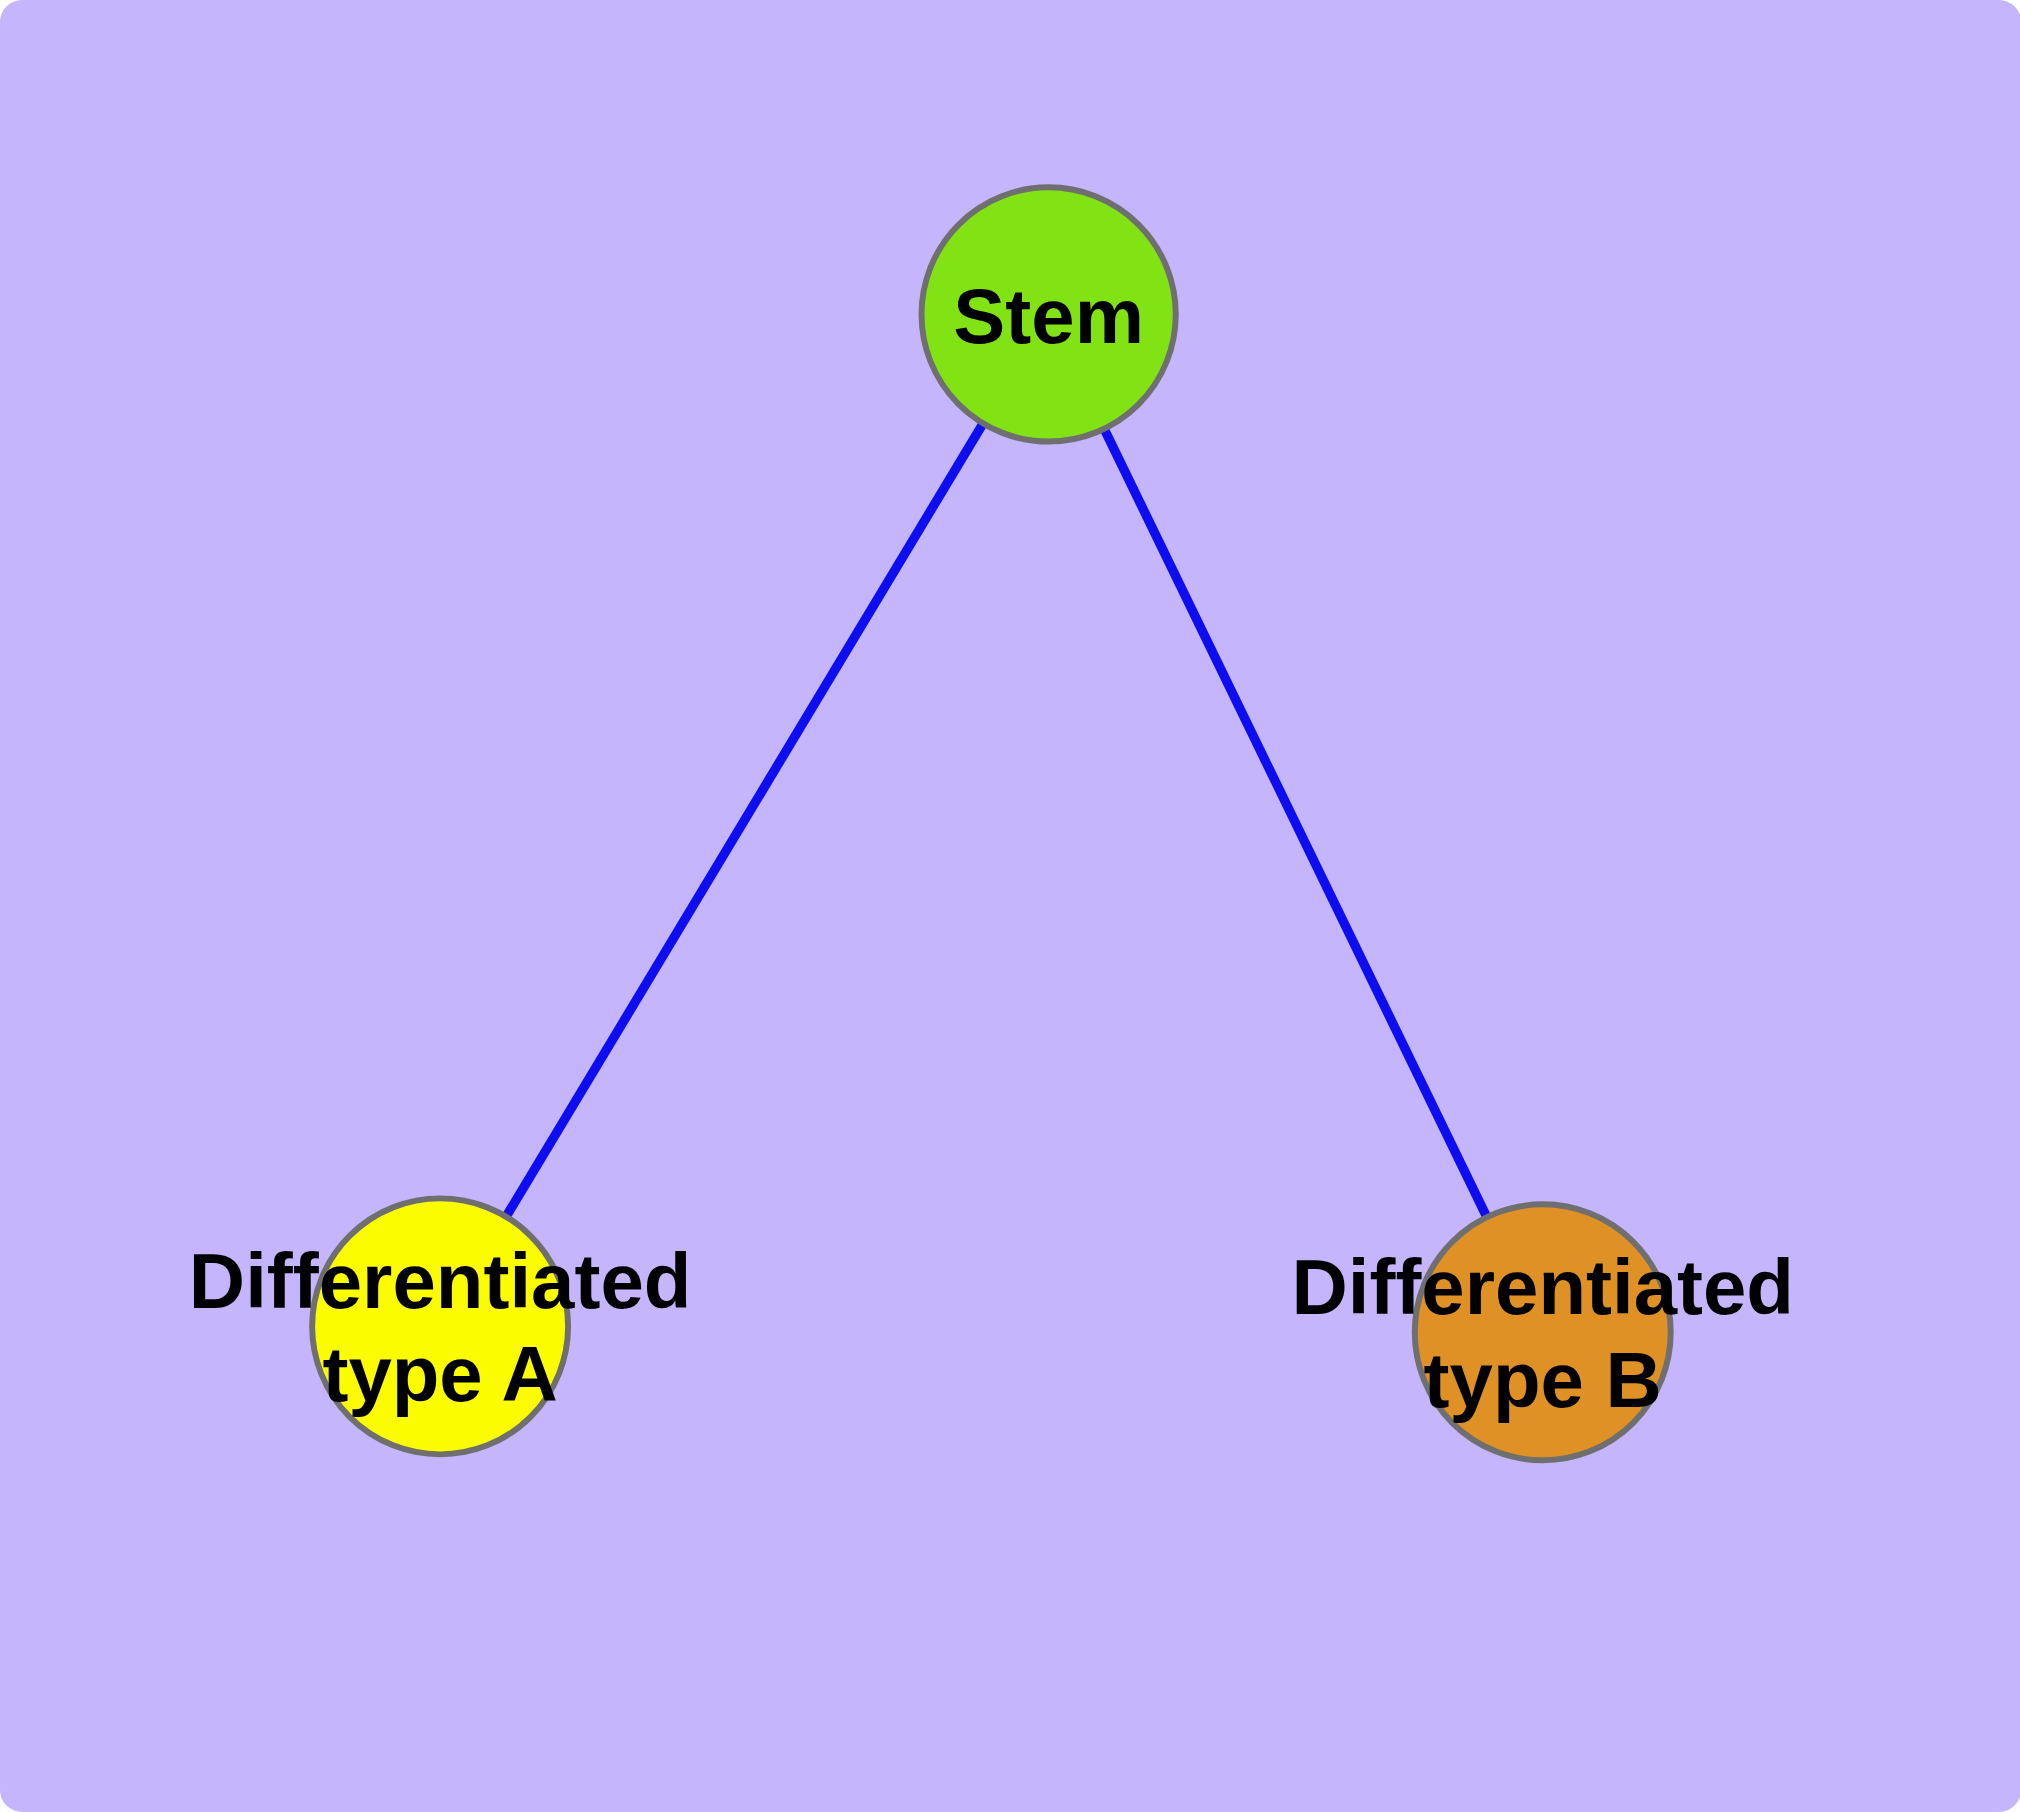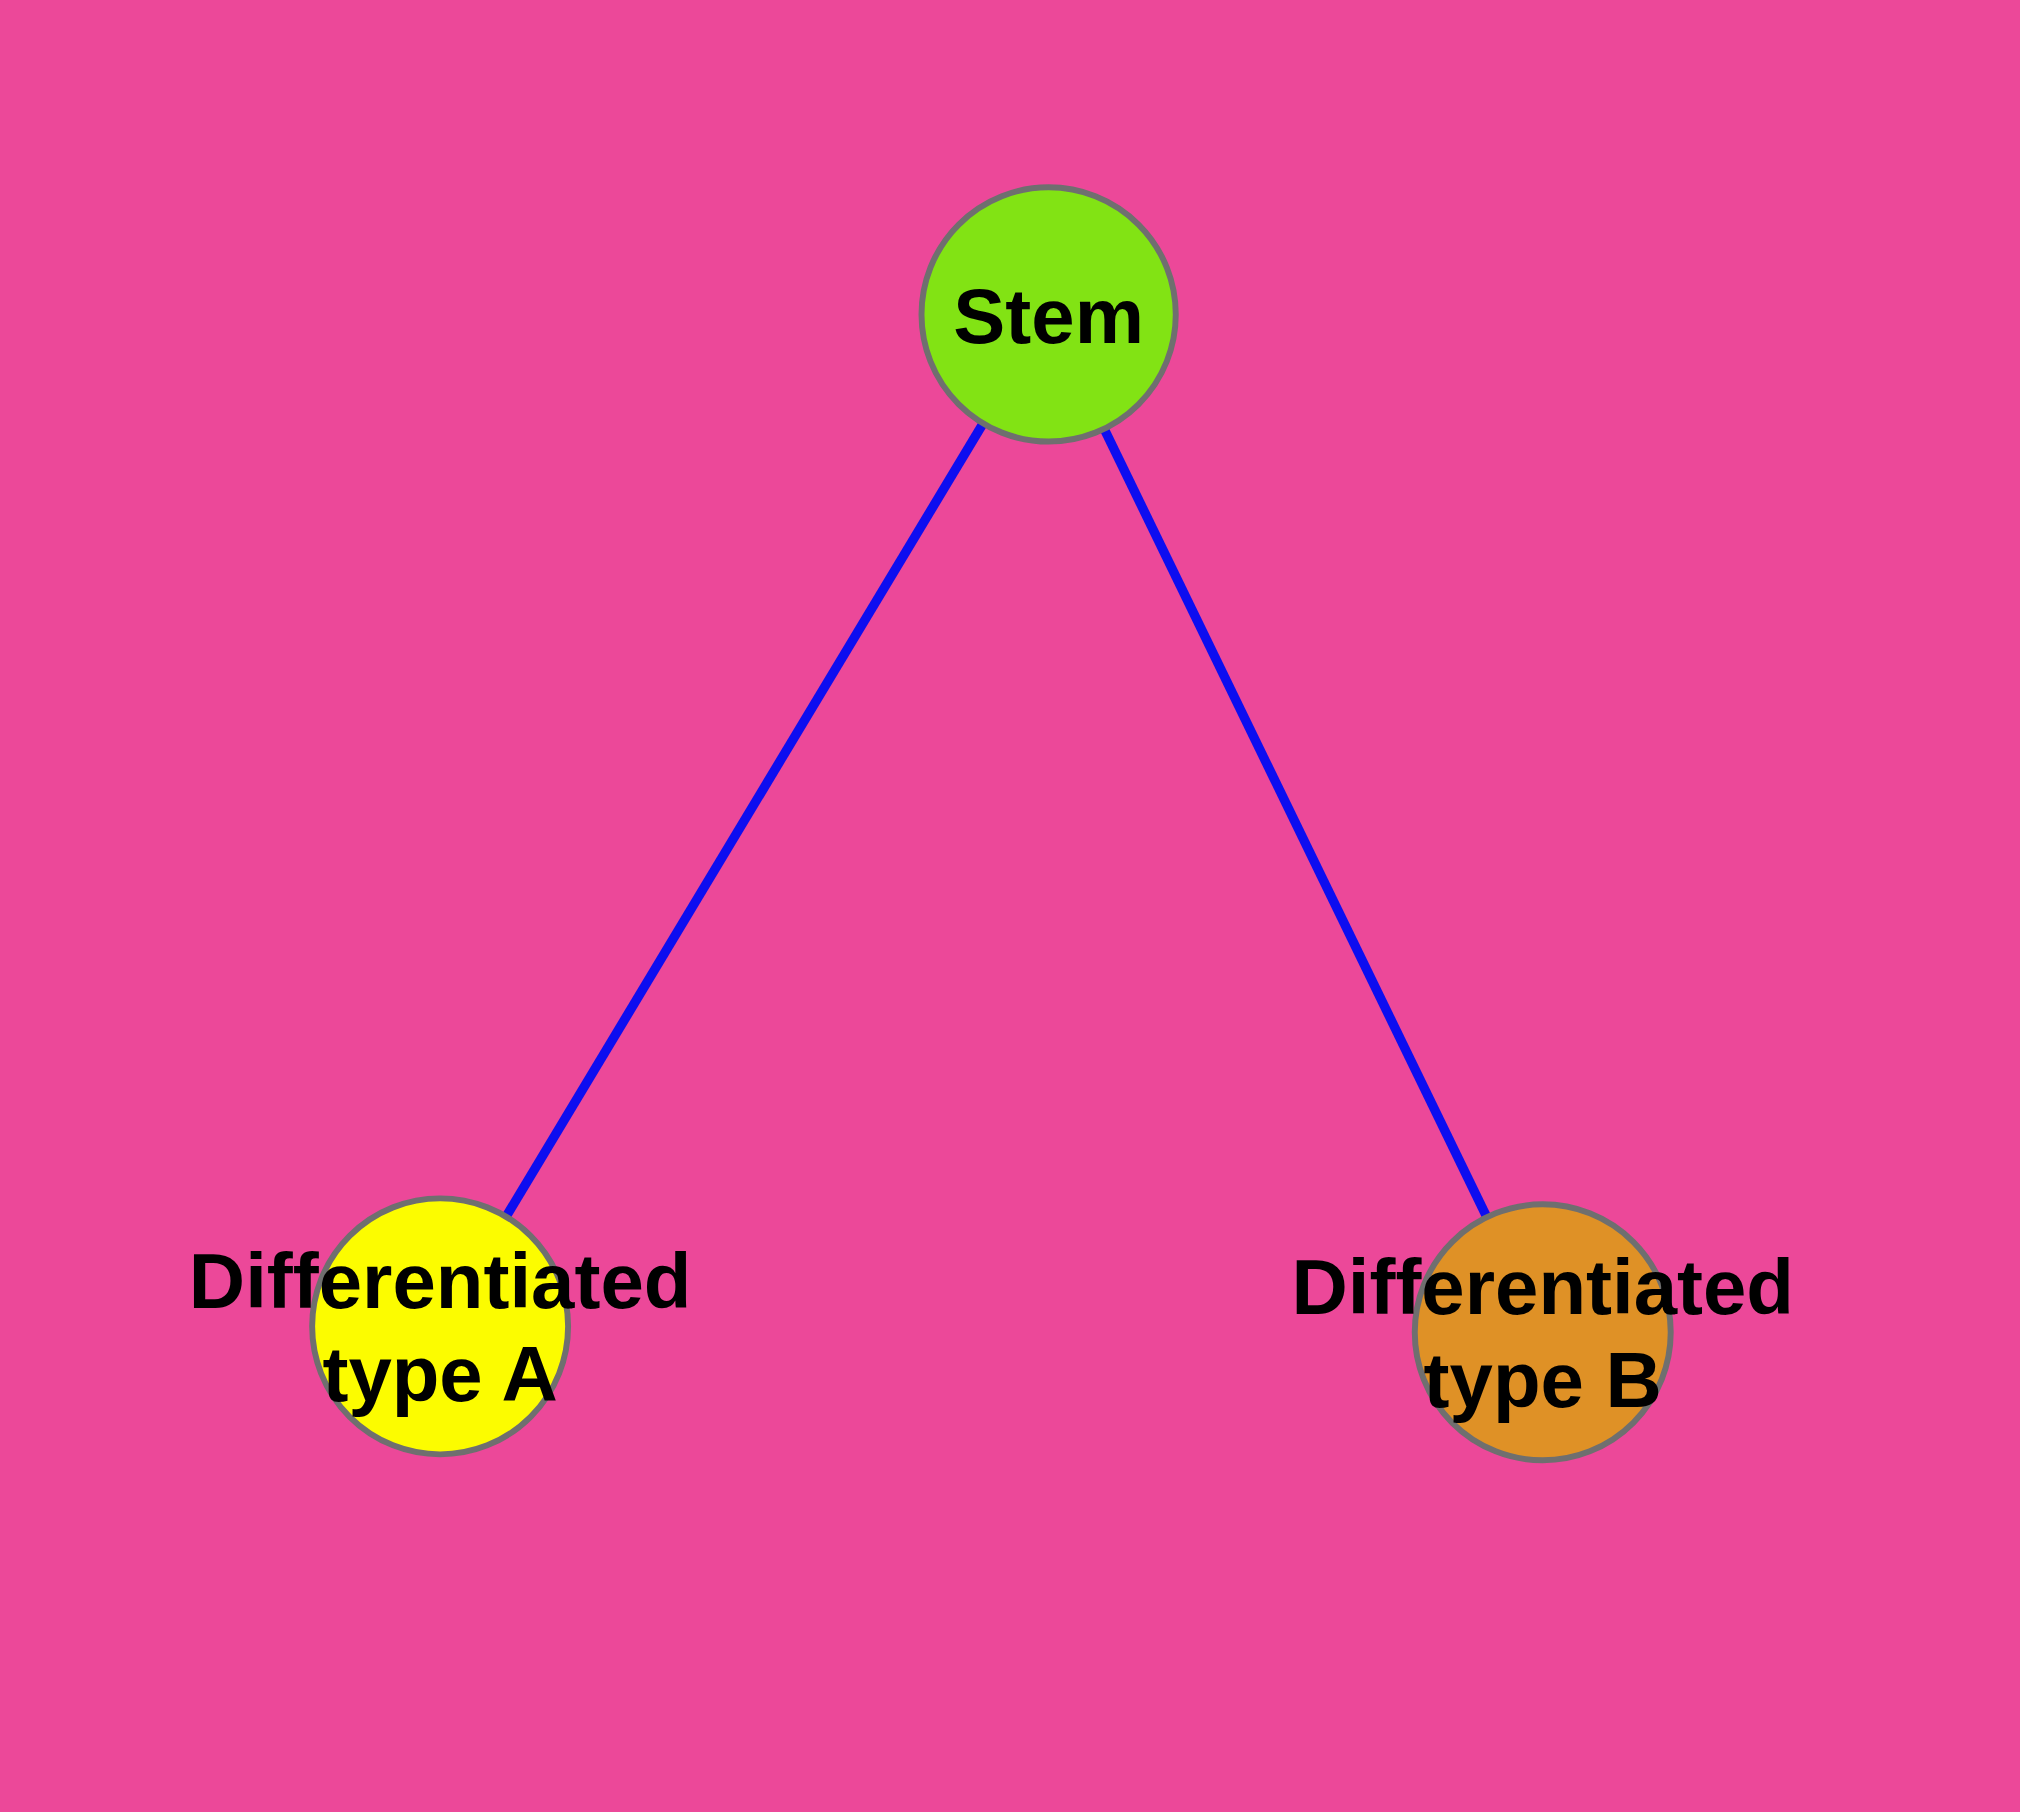--- a/index.html
+++ b/index.html
@@ -20,21 +20,21 @@
   text.node-label {
     font-family: "Liberation Sans", sans-serif;
     font-weight: bold;
     font-size: 92px;
     text-anchor: middle;
   }
 </style>
 </head>
 <body>
 
-<div class="canvas" id="canvas" style="background: #ec4899;">
+<div class="canvas" id="canvas" style="background: #c4b5fd; border-radius: 22px;">
   <svg id="diagram-svg" viewBox="0 0 2384 2138">
     <g id="edges-layer">
         <line x1="1237" y1="371" x2="519" y2="1565" stroke="#0D0DF0" stroke-width="11"></line>
         <line x1="1237" y1="371" x2="1820" y2="1572" stroke="#0D0DF0" stroke-width="11"></line>
       </g>
     <g id="nodes-layer">
         <circle cx="1237" cy="371" r="150" fill="#82E314" stroke="#6F6F6F" stroke-width="7"></circle>
         <circle cx="519" cy="1565" r="151" fill="#FCFC00" stroke="#6F6F6F" stroke-width="7"></circle>
         <circle cx="1820" cy="1572" r="151" fill="#DF9126" stroke="#6F6F6F" stroke-width="7"></circle>
       </g>

